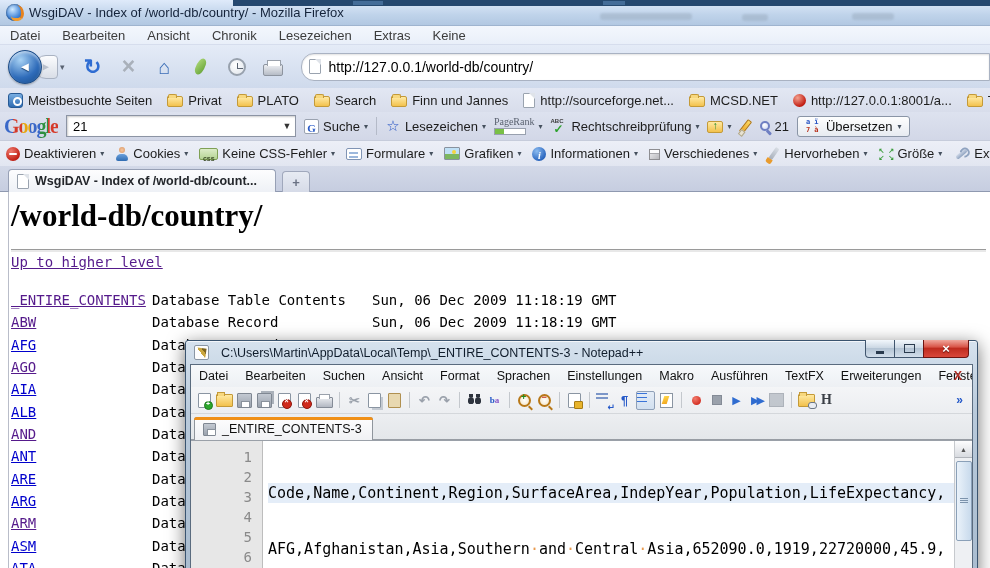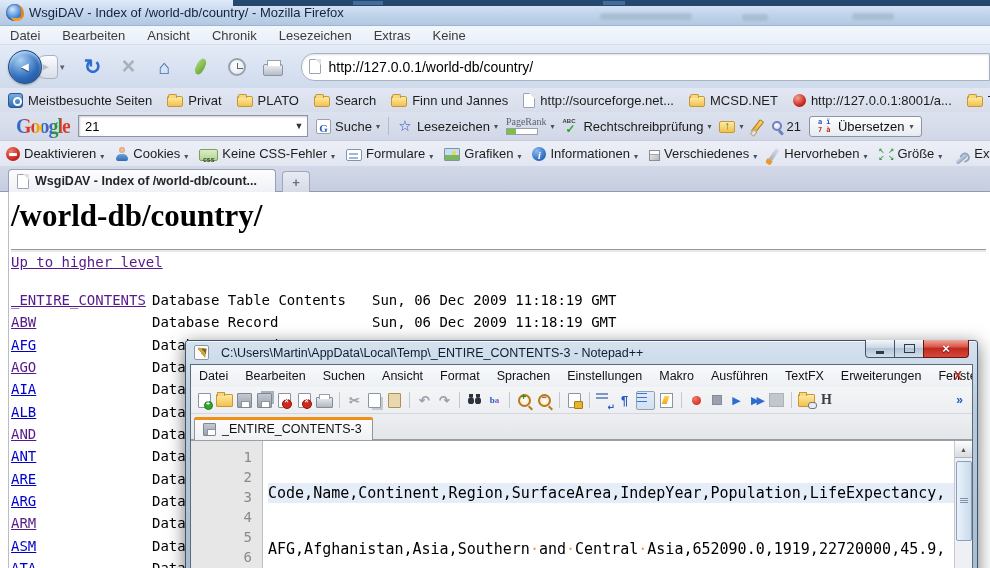--- a/index.html
+++ b/index.html
@@ -52,21 +52,21 @@
   .ff-bm{position:absolute;left:0;top:88px;width:990px;height:24px;background:linear-gradient(#e2e7f3,#d8ddeb);
     display:flex;align-items:center;gap:15px;padding-left:8px;box-sizing:border-box;justify-content:space-between;}
   .bmi{display:flex;align-items:center;gap:5px;font-size:13px;color:#1d1d1d;white-space:nowrap;}
   .folder-ic{width:16px;height:11px;background:linear-gradient(#ffeaa6,#f3c24d);border:1px solid #c49a38;border-radius:1px 2px 2px 2px;margin-top:2px;}
   .folder-ic::before{content:"";position:absolute;left:0;top:-3px;width:7px;height:3px;background:#f7d87f;border:1px solid #c49a38;border-bottom:none;border-radius:2px 2px 0 0;}
   .mv-ic{width:15px;height:15px;border-radius:3px;background:linear-gradient(#79aee2,#2f6cb2);border:1px solid #275a95;}
   .mv-ic::after{content:"";position:absolute;left:4px;top:3px;width:5px;height:5px;border:2px solid #fff;border-radius:50%;}
   .redsite-ic{width:13px;height:13px;border-radius:50%;background:radial-gradient(circle at 35% 30%,#f3a08e,#c21d12 70%,#7e0e06);}
 
   .ff-goog{position:absolute;left:0;top:112px;width:990px;height:28px;background:linear-gradient(#dde2ef,#d2d7e7);
-    display:flex;align-items:center;gap:8px;padding-left:16px;box-sizing:border-box;}
+    display:flex;align-items:center;gap:8px;padding-left:4px;box-sizing:border-box;}
   .g-logo{font-family:"Liberation Serif",serif;font-weight:bold;font-size:20px;letter-spacing:-1px;
     background:linear-gradient(90deg,#3a68c8 0 17%,#d53a2a 17% 34%,#e8a50c 34% 49%,#3a68c8 49% 66%,#2f9140 66% 82%,#d53a2a 82% 100%);
     -webkit-background-clip:text;background-clip:text;color:transparent;}
   .g-input-wrap{width:228px;height:20px;background:#fff;border:1px solid #8c94a4;box-shadow:inset 1px 1px 2px rgba(0,0,0,.2);display:flex;align-items:center;}
   .g-input{flex:1;border:none;outline:none;font-size:13px;padding:0 6px;font-family:"Liberation Sans",sans-serif;background:transparent;}
   .g-dd{width:16px;height:100%;display:grid;place-items:center;color:#333;font-size:9px;}
   .gtb{display:flex;align-items:center;gap:4px;font-size:13px;color:#1c1c1c;white-space:nowrap;}
   .caret{font-size:8px;color:#45505e;}
   .gG-ic{width:15px;height:15px;background:#fff;border:1px solid #9aa2b0;border-radius:2px;text-align:center;}
   .gG-ic::after{content:"G";font:bold 11px/14px "Liberation Serif",serif;color:#2a5bc8;}
@@ -87,21 +87,21 @@
   .mag-ic::after{content:"";position:absolute;right:-4px;bottom:-4px;width:6px;height:2.5px;background:#6f7fc2;transform:rotate(45deg);border-radius:1px;}
   .trans-btn{display:flex;align-items:center;gap:5px;border:1px solid #8a95a6;border-radius:3px;
     background:linear-gradient(#fefefe,#e7ebf1);padding:2px 8px;font-size:13px;color:#111;}
   .trans-ic{width:15px;height:15px;font:bold 7px/7px "DejaVu Sans Mono",monospace;}
   .trans-ic::before{content:"a ï";position:absolute;top:0;left:0;color:#2553c4;}
   .trans-ic::after{content:"7 à";position:absolute;bottom:0;left:0;color:#b8321e;}
   .gsep{width:1px;height:18px;background:#b4bac8;}
 
   .ff-dev{position:absolute;left:0;top:140px;width:990px;height:26px;background:linear-gradient(#eceff7,#e2e6f1);
     border-top:1px solid #c6ccdb;display:flex;align-items:center;gap:11px;padding-left:6px;box-sizing:border-box;}
-  .dvi{display:flex;align-items:flex-end;gap:4px;font-size:13px;color:#1c1c1c;white-space:nowrap;}
+  .dvi{display:flex;align-items:center;gap:4px;font-size:13px;color:#1c1c1c;white-space:nowrap;}
   .noentry-ic{width:14px;height:14px;border-radius:50%;background:radial-gradient(circle at 35% 30%,#ee7a6e,#c22014 70%,#8c130a);}
   .noentry-ic::after{content:"";position:absolute;left:3px;top:6px;width:8px;height:2.5px;background:#fff;border-radius:1px;}
   .person-ic{width:14px;height:14px;}
   .person-ic::before{content:"";position:absolute;left:4px;top:0;width:6px;height:6px;border-radius:50%;background:radial-gradient(#f6c6a0,#d89560);}
   .person-ic::after{content:"";position:absolute;left:1px;bottom:0;width:12px;height:7px;border-radius:5px 5px 2px 2px;background:linear-gradient(#6ba0dc,#2f6cb2);}
   .css-ic{width:19px;height:12px;background:linear-gradient(#dcecc8,#b5d494);border:1px solid #7fa055;border-radius:2px;text-align:center;}
   .css-ic::after{content:"css";font:bold 7px/11px "Liberation Sans",sans-serif;color:#3c4c28;}
   .form-ic{width:16px;height:12px;background:#fff;border:1px solid #8094b4;border-radius:2px;}
   .form-ic::after{content:"";position:absolute;left:2px;top:3px;width:9px;height:2px;background:#9db8dc;box-shadow:0 4px 0 #9db8dc;}
   .img-ic{width:16px;height:13px;border:1px solid #88929e;border-radius:1px;background:linear-gradient(#bfe0f6 0 55%,#7cb760 55% 100%);}

